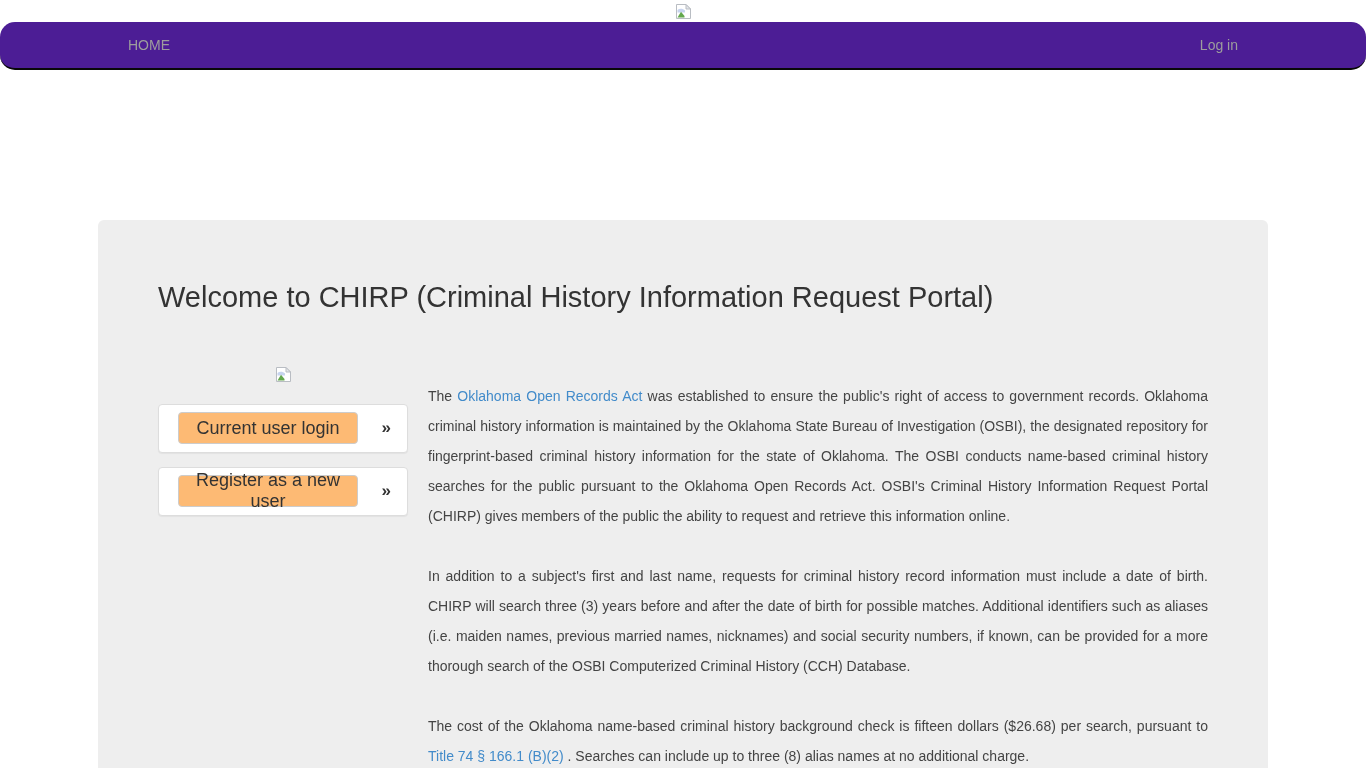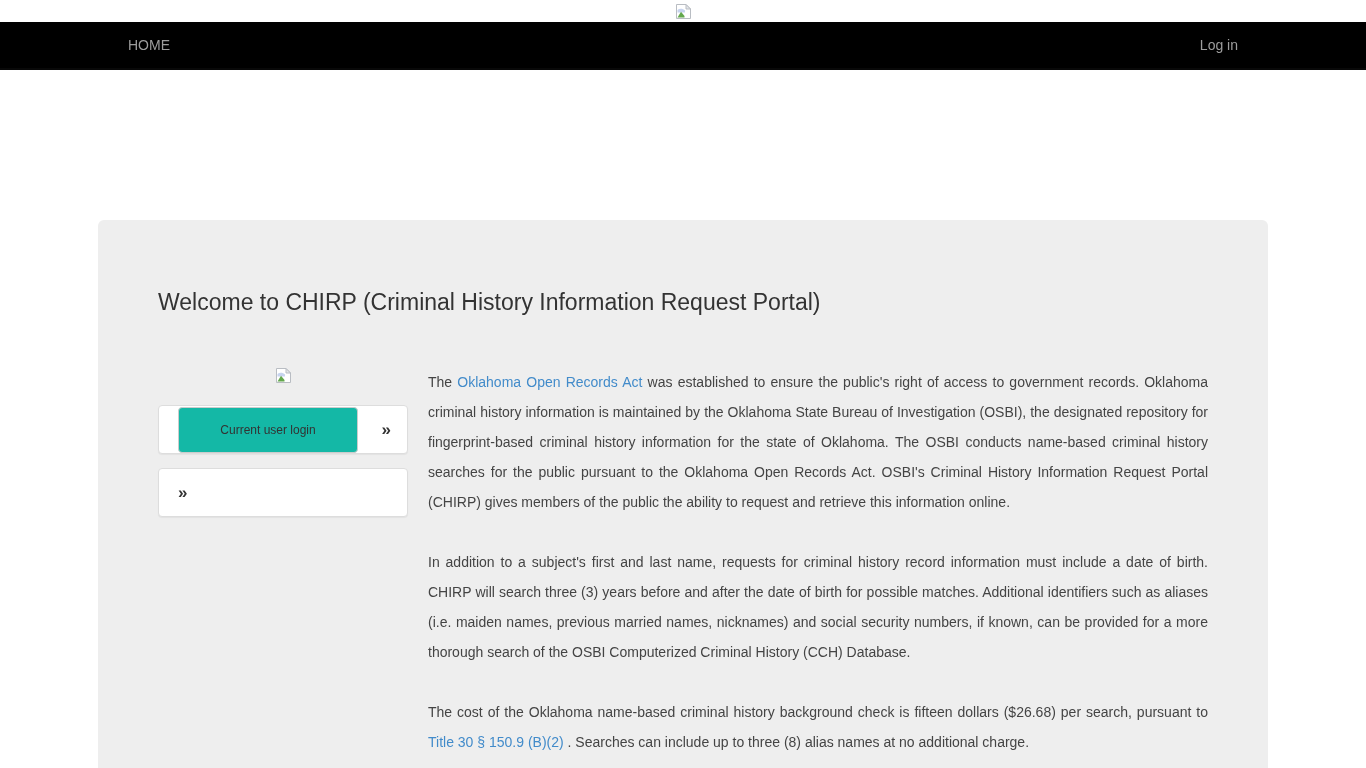--- a/index.html
+++ b/index.html
@@ -17,22 +17,23 @@
     height: 22px;
     display: flex;
     align-items: center;
     justify-content: center;
   }
   .broken-img { display: inline-block; width: 17px; height: 17px; }
 
   
   .navbar {
     height: 48px;
-    background: #000000;
+    background: #4c1d95;
     border-bottom: 2px solid #080808;
+    border-radius: 15px;
   }
   .navbar-container {
     width: 1170px;
     height: 100%;
     margin: 0 auto;
     padding: 0 15px;
     display: flex;
     align-items: center;
     justify-content: space-between;
   }
@@ -49,22 +50,22 @@
   
   .jumbotron {
     width: 1170px;
     margin: 150px auto 0;
     background: #eeeeee;
     border-radius: 6px;
     padding: 60px;
     min-height: 620px;
   }
   .page-title {
-    margin: 10px 0 0 0;
-    font-size: 23px;
+    margin: 2px 0 0 0;
+    font-size: 29px;
     font-weight: 500;
     color: #333333;
     line-height: 1.1;
   }
   .content-row {
     display: flex;
     margin-top: 52px;
   }
   .col-left {
     width: 250px;
@@ -88,46 +89,46 @@
     box-shadow: 0 1px 1px rgba(0,0,0,.05);
     height: 49px;
     padding: 7px 16px 7px 19px;
     display: flex;
     align-items: center;
     justify-content: space-between;
     margin-bottom: 14px;
   }
   .panel-btn {
     width: 180px;
-    height: 46px;
-    background: #14b8a6;
+    height: 32px;
+    background: #fdba74;
     border: 1px solid #cccccc;
     border-radius: 4px;
     color: #333333;
-    font-size: 12px;
+    font-size: 18px;
     font-family: "Liberation Sans", sans-serif;
     display: flex;
     align-items: center;
     justify-content: center;
     cursor: pointer;
   }
   .chevron {
     font-size: 17px;
     font-weight: bold;
     color: #333333;
     cursor: pointer;
   }
 
   
   .body-text {
     font-size: 14px;
     line-height: 30px;
     color: #444444;
     text-align: justify;
-    margin: 0 0 30px 0;
+    margin: 15px 0 30px 0;
   }
   .body-text a {
     color: #428bca;
     text-decoration: none;
     cursor: pointer;
   }
 </style>
 </head>
 <body>
 
@@ -168,26 +169,27 @@
             </svg>
         </span>
       </div>
 
       <div class="login-panel">
         <button class="panel-btn">Current user login</button>
         <span class="chevron">»</span>
       </div>
 
       <div class="login-panel">
+        <button class="panel-btn">Register as a new user</button>
         <span class="chevron">»</span>
       </div>
     </div>
 
     <div class="col-right">
       <p class="body-text"><span>The </span><a>Oklahoma Open Records Act</a><span> was established to ensure the public's right of access to government records. Oklahoma criminal history information is maintained by the Oklahoma State Bureau of Investigation (OSBI), the designated repository for fingerprint-based criminal history information for the state of Oklahoma. The OSBI conducts name-based criminal history searches for the public pursuant to the Oklahoma Open Records Act. OSBI's Criminal History Information Request Portal (CHIRP) gives members of the public the ability to request and retrieve this information online.</span></p>
 
       <p class="body-text"><span>In addition to a subject's first and last name, requests for criminal history record information must include a date of birth. CHIRP will search three (3) years before and after the date of birth for possible matches. Additional identifiers such as aliases (i.e. maiden names, previous married names, nicknames) and social security numbers, if known, can be provided for a more thorough search of the OSBI Computerized Criminal History (CCH) Database.</span></p>
 
-      <p class="body-text"><span>The cost of the Oklahoma name-based criminal history background check is fifteen dollars ($26.68) per search, pursuant to </span><a>Title 30 § 150.9 (B)(2)</a><span> . Searches can include up to three (8) alias names at no additional charge.</span></p>
+      <p class="body-text"><span>The cost of the Oklahoma name-based criminal history background check is fifteen dollars ($26.68) per search, pursuant to </span><a>Title 74 § 166.1 (B)(2)</a><span> . Searches can include up to three (8) alias names at no additional charge.</span></p>
     </div>
 
   </div>
 </div>
 
 </body></html>

